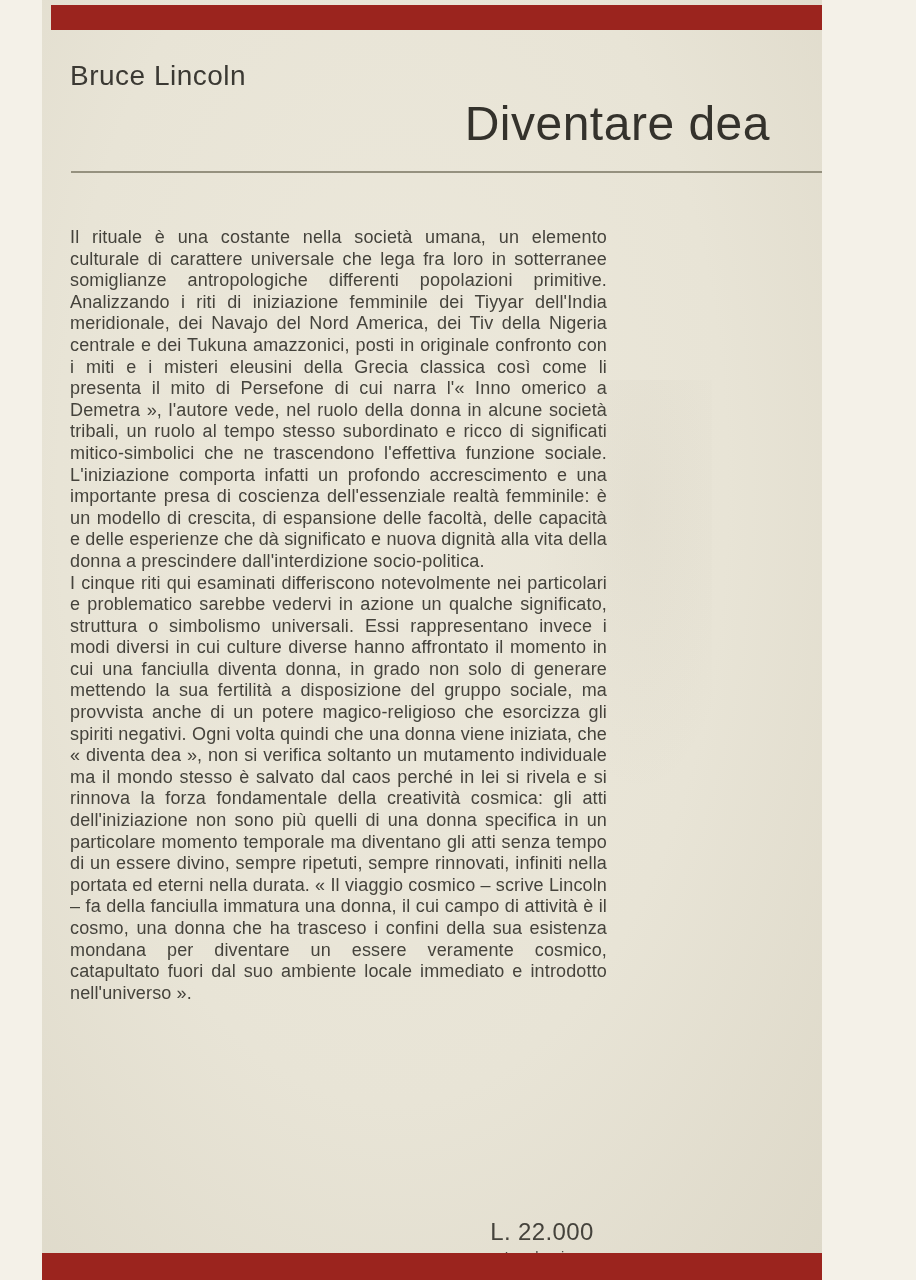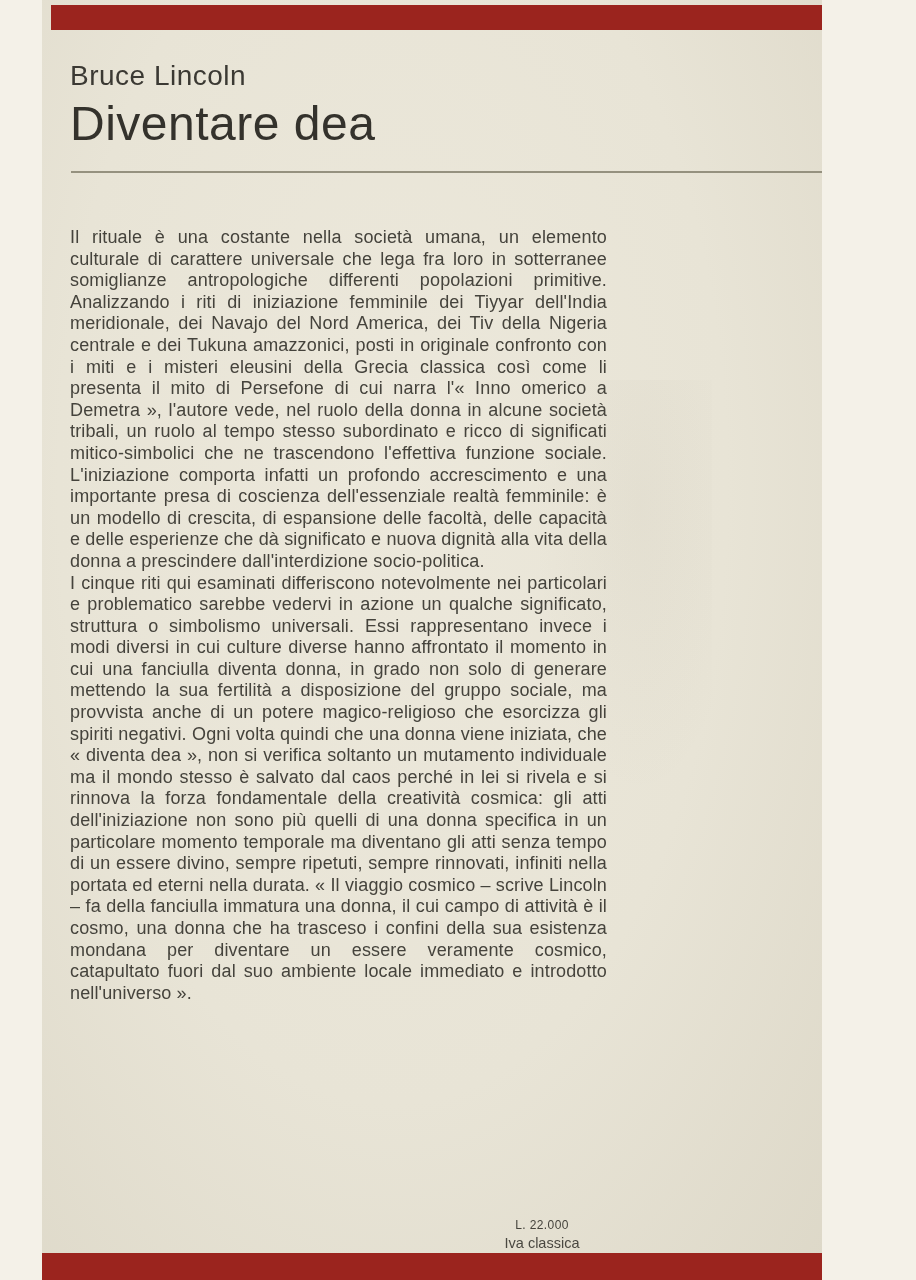--- a/index.html
+++ b/index.html
@@ -45,20 +45,21 @@
     font-weight: 400;
     letter-spacing: 0.5px;
     color: #3b3933;
   }
   .title {
     margin: 4px 0 0 0;
     font-size: 48px;
     font-weight: 400;
     letter-spacing: 0.5px;
     color: #34322c;
+    text-align: right;
   }
   .rule {
     position: absolute;
     left: 29px;
     top: 171px;
     width: 817px;
     height: 2px;
     background: #95917f;
   }
   .description {
@@ -94,21 +95,21 @@
     color: #45433c;
   }
   .price-block {
     position: absolute;
     left: 430px;
     top: 1218px;
     width: 140px;
     text-align: center;
   }
   .price {
-    font-size: 12px;
+    font-size: 24px;
     letter-spacing: 0.4px;
     color: #45433c;
   }
   .vat {
     margin-top: 3px;
     font-size: 14.5px;
     color: #4a4841;
   }
   
   .scan-smudge {

